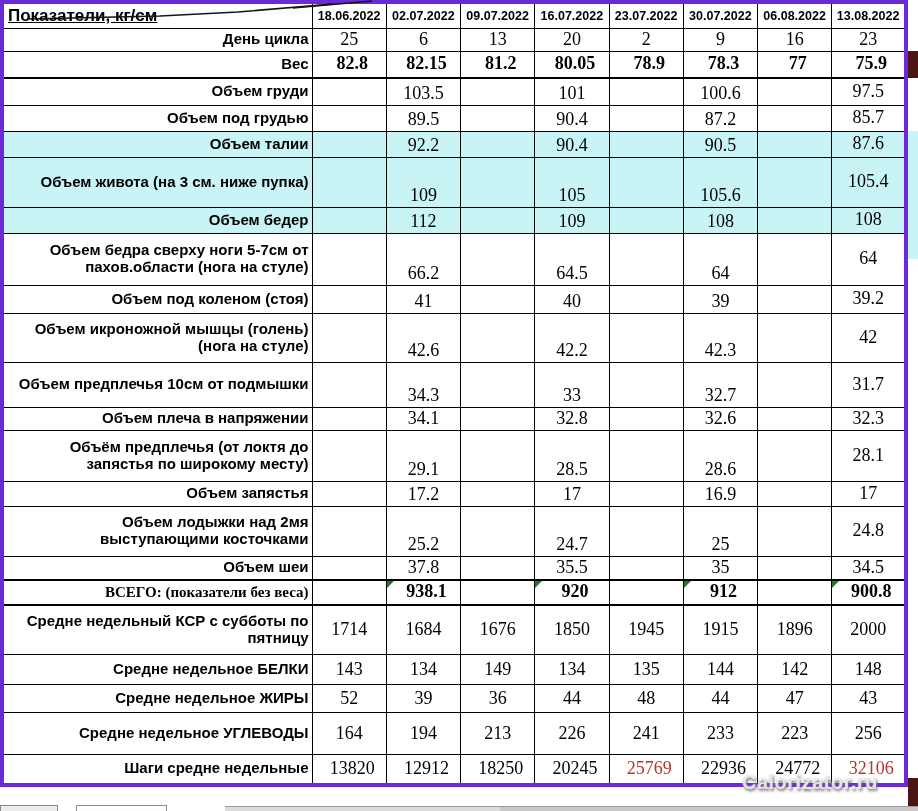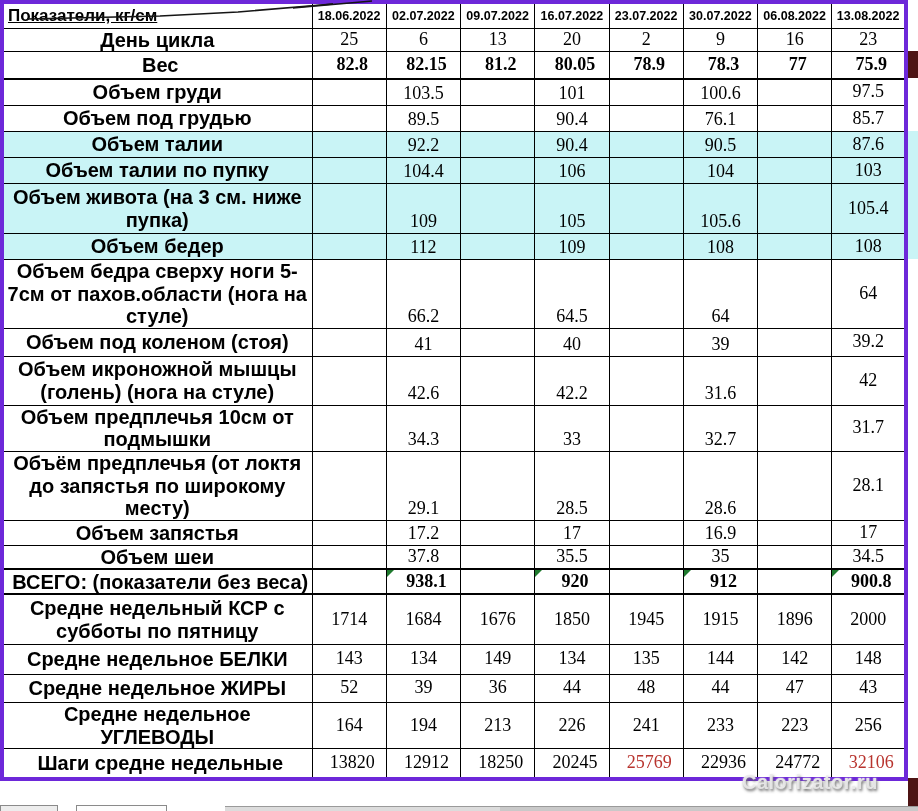--- a/index.html
+++ b/index.html
@@ -2,31 +2,31 @@
 <html style="--hl: #c9f4f6; --red: #b8342e; --tri: #1f7a2e;"><head>
 <meta charset="utf-8">
 <style>
   html,body{margin:0;padding:0;background:#fff;}
   body{width:918px;height:811px;position:relative;font-family:"Liberation Sans",sans-serif;overflow:hidden;}
   #sheet{position:absolute;left:0;top:0;}
   table{border-collapse:collapse;table-layout:fixed;width:908px;border:4px solid #6d28d9;}
   th,td{border:1px solid #000;padding:0 2px;overflow:hidden;}
   th.title{ text-align:left;font-weight:bold;font-size:17px;text-decoration:underline;padding-left:4px;vertical-align:middle;}
   th.date{font-size:12.5px;font-weight:bold;text-align:center;vertical-align:middle;}
-  th.rlabel{font-weight:bold;font-size:20px;line-height:1.13;vertical-align:middle;padding-right:3px;}
+  th.rlabel{text-align:right;font-weight:bold;font-size:15px;line-height:1.13;vertical-align:middle;padding-right:3px;}
   td.val{text-align:center;font-family:"Liberation Serif","DejaVu Serif",serif;font-size:18px;vertical-align:middle;position:relative;padding-bottom:1px;}
   tr.vb td.val{vertical-align:bottom;}
   tr.vb td.val:last-child{vertical-align:middle;}
   tr.hl th.rlabel, tr.hl td.val{background:var(--hl);}
   tr.boldvals td.val{font-weight:bold;margin-top:28px;}
   td.red{color:var(--red);}
   td.tri::before{content:"";position:absolute;top:0;left:0;width:0;height:0;
     border-top:7px solid var(--tri);border-right:7px solid transparent;}
   tr.bb2 th, tr.bb2 td{border-bottom-width:2px;padding-left:8px;}
-  tr.bt2 th, tr.bt2 td{border-top-width:2px;}
+  tr.bt2 th, tr.bt2 td{border-top-width:2px;font-family:Liberation Serif, serif;}
   
   .strip{position:absolute;width:10px;left:908px;}
   
   .stub{position:absolute;}
   #watermark{position:absolute;left:742px;top:771px;width:176px;font-size:20px;font-weight:bold;
     color:rgba(235,235,235,0.9);text-shadow:1px 2px 3px rgba(90,90,90,0.9),0 0 2px rgba(255,255,255,0.9);
     letter-spacing:0.5px;z-index:5;pointer-events:none;}
   #scribble{position:absolute;left:0;top:0;z-index:4;pointer-events:none;}
 </style>
 </head>
@@ -86,46 +86,35 @@
           <td class="val"></td>
           <td class="val">97.5</td>
         </tr>
         <tr class="vb" style="height: 26px;">
           <th class="rlabel">Объем под грудью</th>
           <td class="val"></td>
           <td class="val">89.5</td>
           <td class="val"></td>
           <td class="val">90.4</td>
           <td class="val"></td>
-          <td class="val">76.1</td>
+          <td class="val">87.2</td>
           <td class="val"></td>
           <td class="val">85.7</td>
         </tr>
         <tr class="hl vb" style="height: 26px;">
           <th class="rlabel">Объем талии</th>
           <td class="val"></td>
           <td class="val">92.2</td>
           <td class="val"></td>
           <td class="val">90.4</td>
           <td class="val"></td>
           <td class="val">90.5</td>
           <td class="val"></td>
           <td class="val">87.6</td>
         </tr>
-        <tr class="hl vb" style="height: 26px;">
-          <th class="rlabel">Объем талии по пупку</th>
-          <td class="val"></td>
-          <td class="val">104.4</td>
-          <td class="val"></td>
-          <td class="val">106</td>
-          <td class="val"></td>
-          <td class="val">104</td>
-          <td class="val"></td>
-          <td class="val">103</td>
-        </tr>
         <tr class="hl vb" style="height: 50px;">
           <th class="rlabel">Объем живота (на 3 см. ниже пупка)</th>
           <td class="val"></td>
           <td class="val">109</td>
           <td class="val"></td>
           <td class="val">105</td>
           <td class="val"></td>
           <td class="val">105.6</td>
           <td class="val"></td>
           <td class="val">105.4</td>
@@ -163,35 +152,46 @@
           <td class="val"></td>
           <td class="val">39.2</td>
         </tr>
         <tr class="vb" style="height: 49px;">
           <th class="rlabel">Объем икроножной мышцы (голень) (нога на стуле)</th>
           <td class="val"></td>
           <td class="val">42.6</td>
           <td class="val"></td>
           <td class="val">42.2</td>
           <td class="val"></td>
-          <td class="val">31.6</td>
+          <td class="val">42.3</td>
           <td class="val"></td>
           <td class="val">42</td>
         </tr>
         <tr class="vb" style="height: 45px;">
           <th class="rlabel">Объем предплечья 10см от подмышки</th>
           <td class="val"></td>
           <td class="val">34.3</td>
           <td class="val"></td>
           <td class="val">33</td>
           <td class="val"></td>
           <td class="val">32.7</td>
           <td class="val"></td>
           <td class="val">31.7</td>
         </tr>
+        <tr class="vb" style="height: 22px;">
+          <th class="rlabel">Объем плеча в напряжении</th>
+          <td class="val"></td>
+          <td class="val">34.1</td>
+          <td class="val"></td>
+          <td class="val">32.8</td>
+          <td class="val"></td>
+          <td class="val">32.6</td>
+          <td class="val"></td>
+          <td class="val">32.3</td>
+        </tr>
         <tr class="vb" style="height: 51px;">
           <th class="rlabel">Объём предплечья (от локтя до запястья по широкому месту)</th>
           <td class="val"></td>
           <td class="val">29.1</td>
           <td class="val"></td>
           <td class="val">28.5</td>
           <td class="val"></td>
           <td class="val">28.6</td>
           <td class="val"></td>
           <td class="val">28.1</td>
@@ -199,20 +199,31 @@
         <tr class="vb" style="height: 25px;">
           <th class="rlabel">Объем запястья</th>
           <td class="val"></td>
           <td class="val">17.2</td>
           <td class="val"></td>
           <td class="val">17</td>
           <td class="val"></td>
           <td class="val">16.9</td>
           <td class="val"></td>
           <td class="val">17</td>
+        </tr>
+        <tr class="vb" style="height: 50px;">
+          <th class="rlabel">Объем лодыжки над 2мя выступающими косточками</th>
+          <td class="val"></td>
+          <td class="val">25.2</td>
+          <td class="val"></td>
+          <td class="val">24.7</td>
+          <td class="val"></td>
+          <td class="val">25</td>
+          <td class="val"></td>
+          <td class="val">24.8</td>
         </tr>
         <tr class="vb" style="height: 15px;">
           <th class="rlabel">Объем шеи</th>
           <td class="val"></td>
           <td class="val">37.8</td>
           <td class="val"></td>
           <td class="val">35.5</td>
           <td class="val"></td>
           <td class="val">35</td>
           <td class="val"></td>

